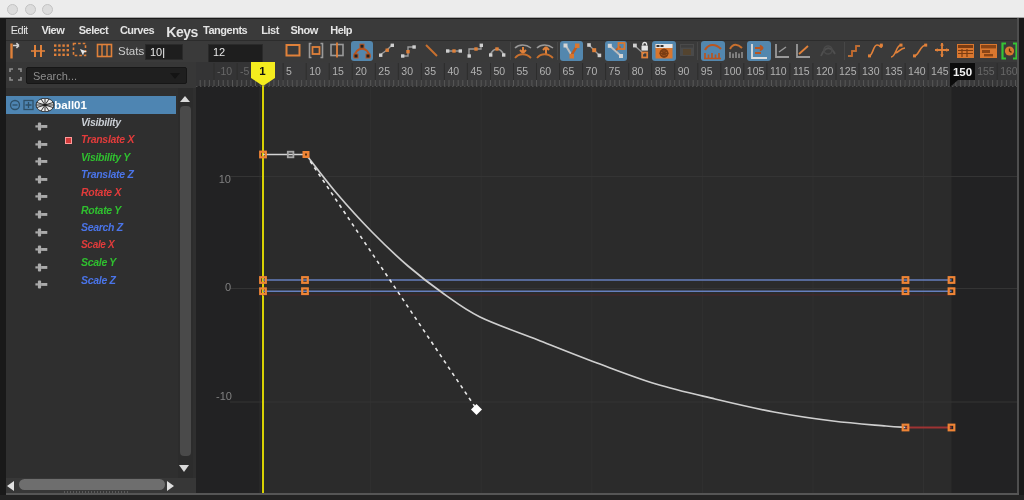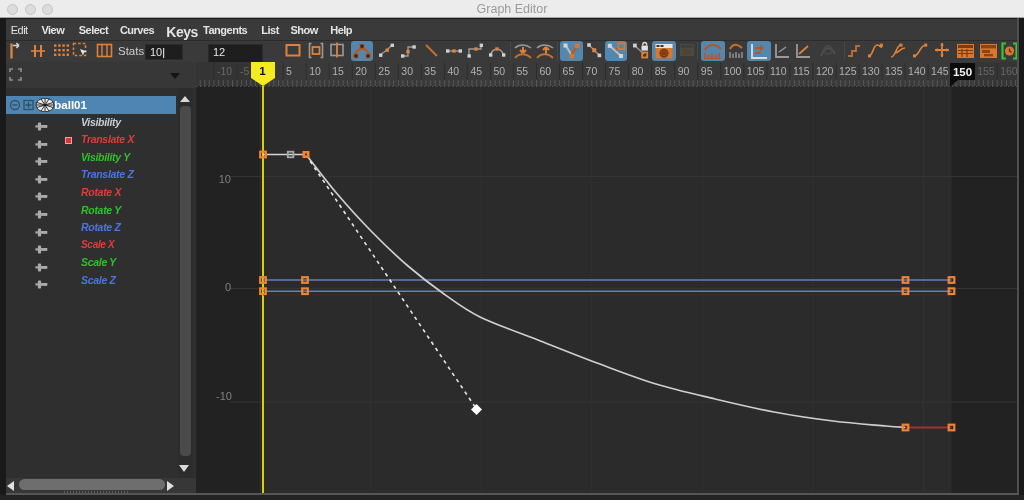--- a/index.html
+++ b/index.html
@@ -2,21 +2,20 @@
 <html><head><meta charset="utf-8">
 <style>
 *{margin:0;padding:0;box-sizing:border-box}
 body{width:1024px;height:500px;overflow:hidden;background:#191919;font-family:"Liberation Sans",sans-serif}
 </style></head>
 <body>
 <div style="position:absolute;left:0;top:0;width:1024px;height:18px;background:#ececec;border-bottom:1px solid #a6a6a6">
   <div style="position:absolute;left:7px;top:4px;width:11px;height:11px;border-radius:50%;background:#dcdcdc;border:1px solid #c3c3c3"></div>
   <div style="position:absolute;left:24.5px;top:4px;width:11px;height:11px;border-radius:50%;background:#dcdcdc;border:1px solid #c3c3c3"></div>
   <div style="position:absolute;left:42px;top:4px;width:11px;height:11px;border-radius:50%;background:#dcdcdc;border:1px solid #c3c3c3"></div>
-  <div style="position:absolute;left:0;right:0;top:2px;text-align:center;font-size:12.5px;color:#9b9b9b">Graph Editor</div>
 </div>
 <div style="position:absolute;left:6px;top:19px;width:1012px;height:22px;background:#3a3a3a;border-bottom:1px solid #2c2c2c">
     <div style="position:absolute;left:4.7px;top:5px;font-weight:normal;font-size:11px;letter-spacing:-0.5px;color:#e4e4e4">Edit</div>
     <div style="position:absolute;left:35.4px;top:5px;font-weight:bold;font-size:11px;letter-spacing:-0.5px;color:#e4e4e4">View</div>
     <div style="position:absolute;left:72.7px;top:5px;font-weight:bold;font-size:11px;letter-spacing:-0.5px;color:#e4e4e4">Select</div>
     <div style="position:absolute;left:113.9px;top:5px;font-weight:bold;font-size:11px;letter-spacing:-0.5px;color:#e4e4e4">Curves</div>
     <div style="position:absolute;left:160.3px;top:5px;font-weight:bold;font-size:14px;letter-spacing:-0.5px;color:#e4e4e4">Keys</div>
     <div style="position:absolute;left:197.1px;top:5px;font-weight:bold;font-size:11px;letter-spacing:-0.5px;color:#e4e4e4">Tangents</div>
     <div style="position:absolute;left:255.3px;top:5px;font-weight:bold;font-size:11px;letter-spacing:-0.5px;color:#e4e4e4">List</div>
     <div style="position:absolute;left:284.4px;top:5px;font-weight:bold;font-size:11px;letter-spacing:-0.5px;color:#e4e4e4">Show</div>
@@ -224,20 +223,21 @@
 <div style="position:absolute;left:118px;top:45px;font-size:11.5px;color:#cccccc">Stats</div>
 <div style="position:absolute;left:145px;top:44px;width:38px;height:16px;background:#1e1e1e;border:1px solid #2a2a2a;color:#e6e6e6;font-size:11px;padding:1px 0 0 4px">10<span style="color:#fff">|</span></div>
 <div style="position:absolute;left:208px;top:44px;width:55px;height:16px;background:#1e1e1e;border:1px solid #2a2a2a;color:#e6e6e6;font-size:11px;padding:1px 0 16px 4px">12</div>
 
 <div style="position:absolute;left:6px;top:62px;width:190px;height:431px;background:#373737">
   <div style="position:absolute;left:2.6px;top:5px;width:13px;height:13px">
     <svg width="13" height="13" viewBox="0 0 13 13" xmlns="http://www.w3.org/2000/svg">
         <path d="M1 4V1h3 M9 1h3v3 M12 9v3H9 M4 12H1V9" fill="none" stroke="#8f8f8f" stroke-width="1.6"></path>
       </svg>
   </div>
+  <div style="position:absolute;left:20px;top:5px;width:161px;height:17px;background:#1f1f1f;border:1px solid #161616;border-radius:2px;color:#8e8e8e;font-size:11px;padding:2px 0 0 6px">Search...</div>
   <div style="position:absolute;left:164px;top:11px;width:0;height:0;border-left:5px solid transparent;border-right:5px solid transparent;border-top:6px solid #141414"></div>
   <div style="position:absolute;left:0;top:26px;width:190px;height:390px;background:#2f2f2f"></div>
   <div style="position:absolute;left:0;top:33.8px;width:170.2px;height:18px;background:#4e85b2"></div>
   <svg style="position:absolute;left:2px;top:36px" width="50" height="14" viewBox="0 0 50 14" xmlns="http://www.w3.org/2000/svg">
     <circle cx="7" cy="7" r="4.5" fill="none" stroke="#2e5068" stroke-width="1.3"></circle>
       <path d="M4.5 7h5" stroke="#2e5068" stroke-width="1.3"></path>
     <rect x="16" y="2.5" width="9" height="9" fill="none" stroke="#2e5068" stroke-width="1.3"></rect>
       <path d="M17.5 7h6M20.5 4v6" stroke="#2e5068" stroke-width="1.3"></path>
     <ellipse cx="37" cy="7" rx="9" ry="6.8" fill="#ececec" stroke="#1c1c1c" stroke-width="0.8"></ellipse>
     <path d="M28.6 4.4 45.4 9.6 M28.6 9.6 45.4 4.4 M33 1 41 13 M41 1 33 13 M37 0.2V13.8 M28 7h18" stroke="#1c1c1c" stroke-width="0.9"></path>
@@ -277,21 +277,21 @@
         <rect x="2.9" y="0.5" width="3.2" height="8" rx="1" fill="#ababab"></rect>
         <rect x="6.1" y="3" width="6.2" height="2.9" fill="#ababab"></rect>
         <rect x="0.4" y="3.3" width="2.5" height="2.2" fill="#ababab"></rect>
       </svg></div>
     <div style="position:absolute;left:75px;top:141.5px;font-size:10.5px;letter-spacing:-0.3px;font-weight:bold;font-style:italic;color:#2fc02f;white-space:nowrap">Rotate Y</div>
     <div style="position:absolute;left:29px;top:160.6px;width:14px;height:10px"><svg width="13" height="9" viewBox="0 0 13 9" xmlns="http://www.w3.org/2000/svg">
         <rect x="2.9" y="0.5" width="3.2" height="8" rx="1" fill="#ababab"></rect>
         <rect x="6.1" y="3" width="6.2" height="2.9" fill="#ababab"></rect>
         <rect x="0.4" y="3.3" width="2.5" height="2.2" fill="#ababab"></rect>
       </svg></div>
-    <div style="position:absolute;left:75px;top:159.1px;font-size:10.5px;letter-spacing:-0.3px;font-weight:bold;font-style:italic;color:#4a74e8;white-space:nowrap">Rotate Z</div>
+    <div style="position:absolute;left:75px;top:159.1px;font-size:10.5px;letter-spacing:-0.3px;font-weight:bold;font-style:italic;color:#4a74e8;white-space:nowrap">Search Z</div>
     <div style="position:absolute;left:29px;top:178.2px;width:14px;height:10px"><svg width="13" height="9" viewBox="0 0 13 9" xmlns="http://www.w3.org/2000/svg">
         <rect x="2.9" y="0.5" width="3.2" height="8" rx="1" fill="#ababab"></rect>
         <rect x="6.1" y="3" width="6.2" height="2.9" fill="#ababab"></rect>
         <rect x="0.4" y="3.3" width="2.5" height="2.2" fill="#ababab"></rect>
       </svg></div>
     <div style="position:absolute;left:75px;top:176.7px;font-size:10px;letter-spacing:-0.3px;font-weight:bold;font-style:italic;color:#e23b3b;white-space:nowrap">Scale X</div>
     <div style="position:absolute;left:29px;top:195.8px;width:14px;height:10px"><svg width="13" height="9" viewBox="0 0 13 9" xmlns="http://www.w3.org/2000/svg">
         <rect x="2.9" y="0.5" width="3.2" height="8" rx="1" fill="#ababab"></rect>
         <rect x="6.1" y="3" width="6.2" height="2.9" fill="#ababab"></rect>
         <rect x="0.4" y="3.3" width="2.5" height="2.2" fill="#ababab"></rect>

